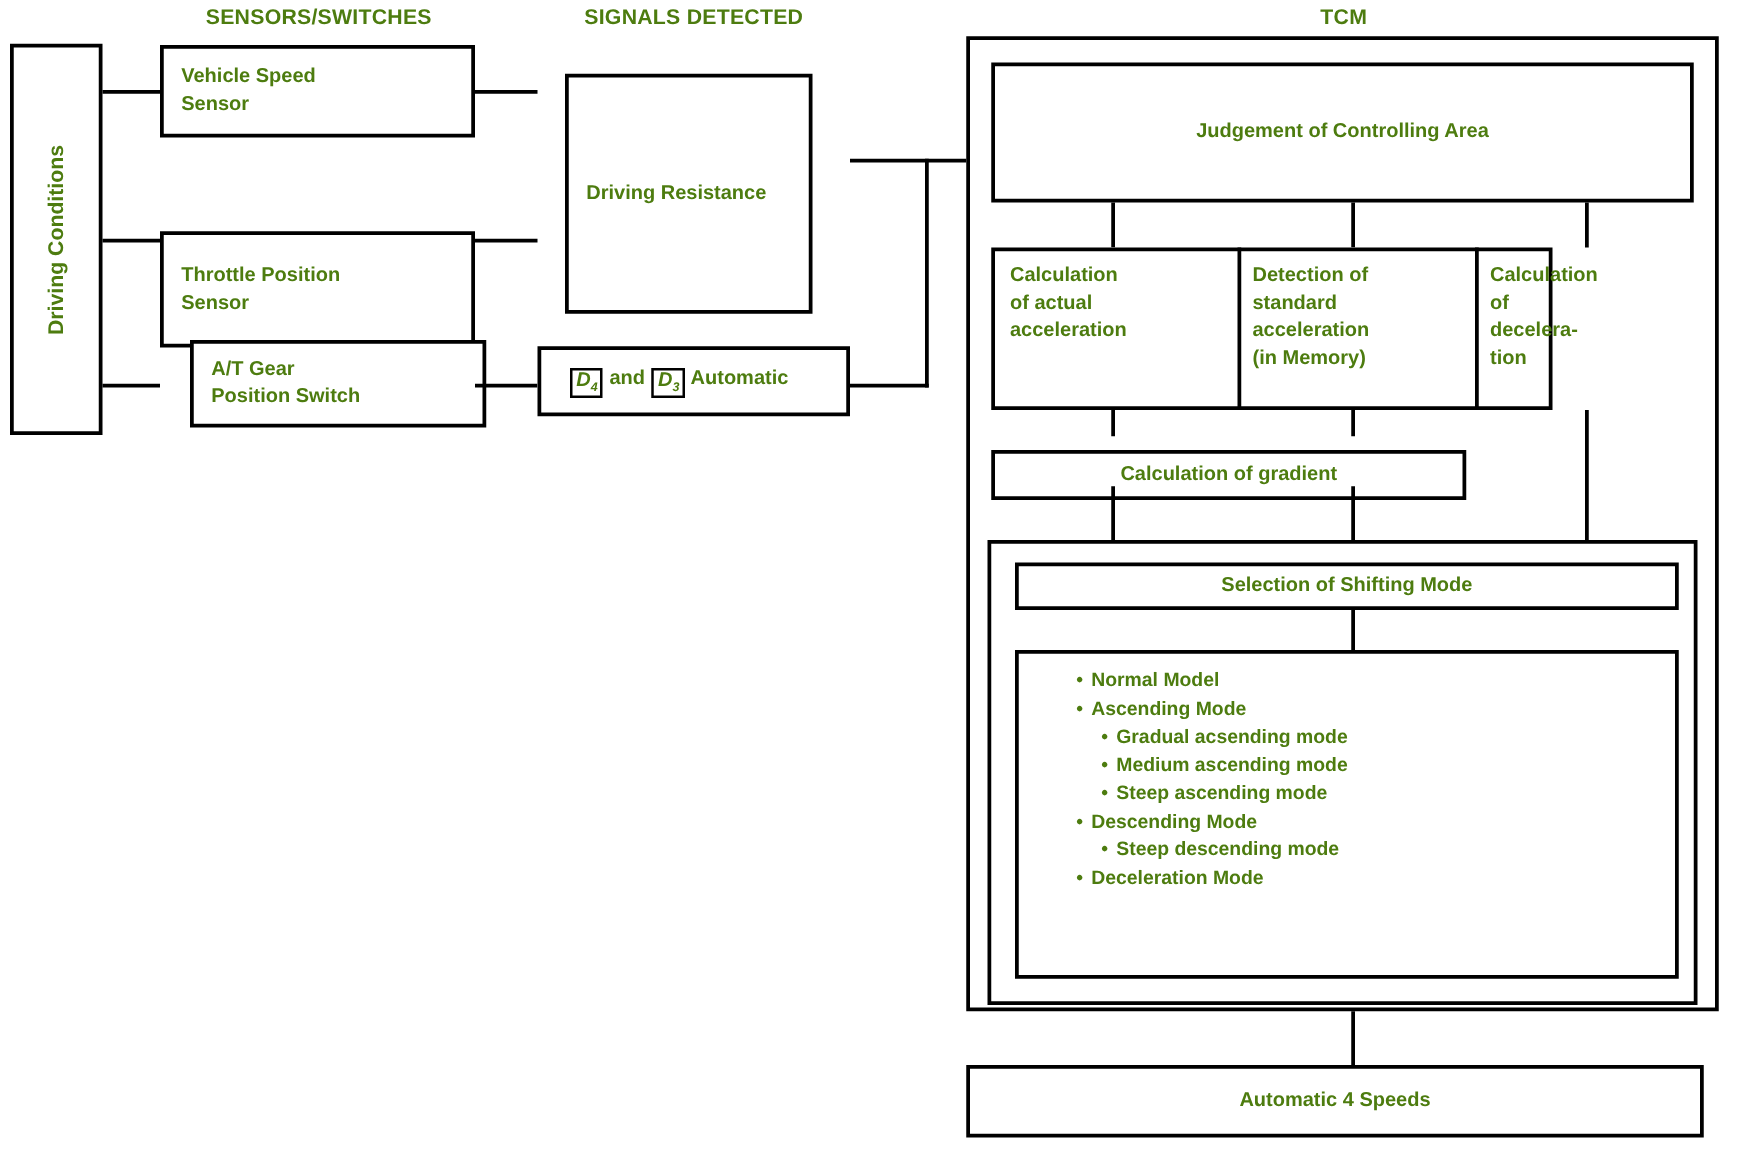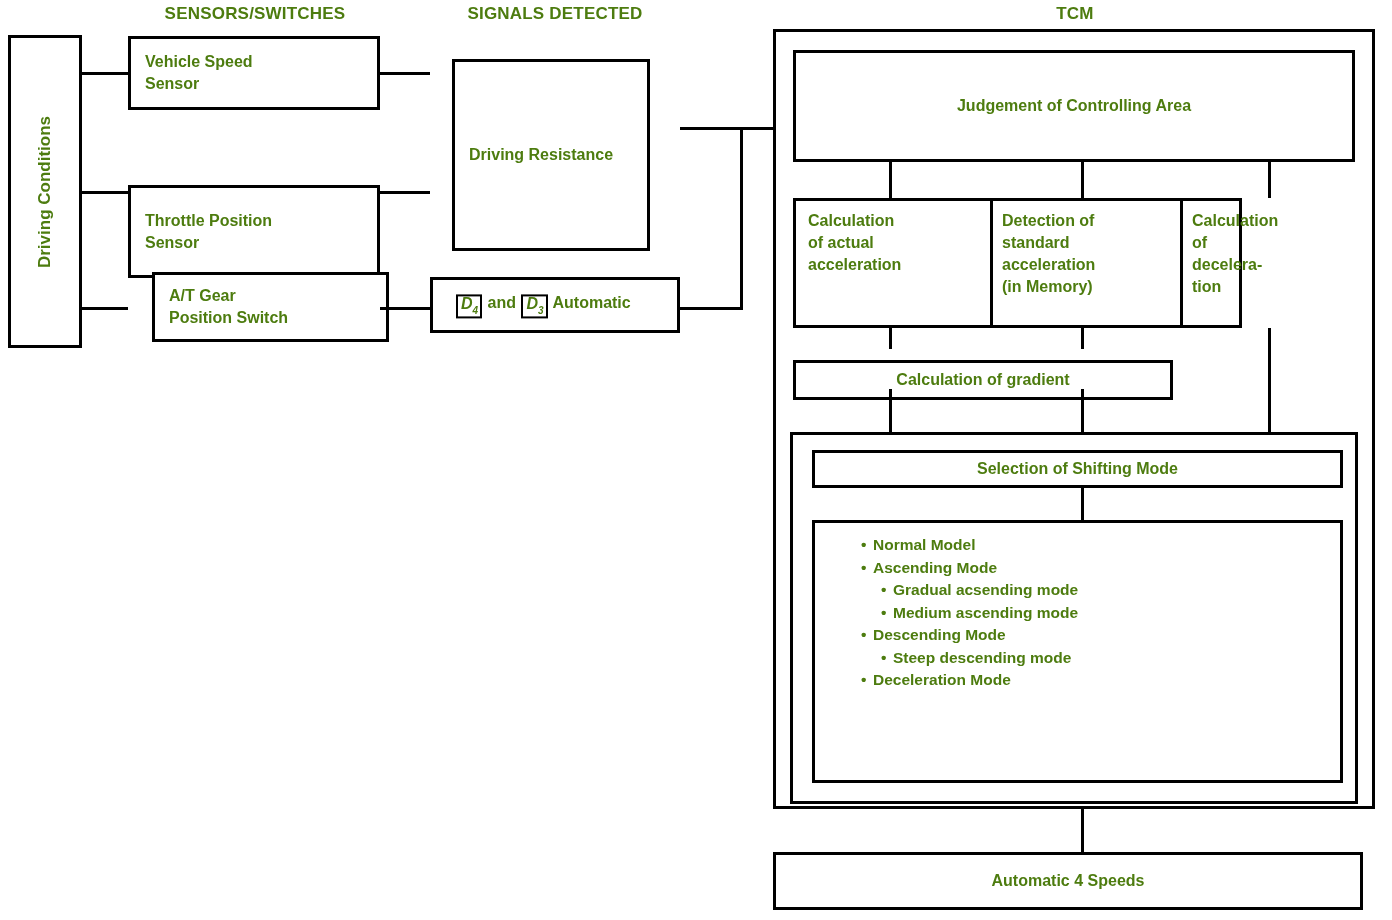--- a/index.html
+++ b/index.html
@@ -171,20 +171,21 @@
   </div>
 
   <div class="line vline" style="left:1081px;top:488px;height:32px;"></div>
 
   <div class="box" style="left:812px;top:520px;width:531px;height:263px;">
     <div class="modelist">
         <span class="li lvl1"><span class="bul">•</span><span>Normal Model</span></span>
         <span class="li lvl1"><span class="bul">•</span><span>Ascending Mode</span></span>
         <span class="li lvl2"><span class="bul">•</span><span>Gradual acsending mode</span></span>
         <span class="li lvl2"><span class="bul">•</span><span>Medium ascending mode</span></span>
+        <span class="li lvl2"><span class="bul">•</span><span>Steep ascending mode</span></span>
         <span class="li lvl1"><span class="bul">•</span><span>Descending Mode</span></span>
         <span class="li lvl2"><span class="bul">•</span><span>Steep descending mode</span></span>
         <span class="li lvl1"><span class="bul">•</span><span>Deceleration Mode</span></span>
       </div>
   </div>
 
   <div class="line vline" style="left:1081px;top:809px;height:43px;"></div>
 
   <div class="box" style="left:773px;top:852px;width:590px;height:58px;">
     <span class="txt center">Automatic 4 Speeds</span>

